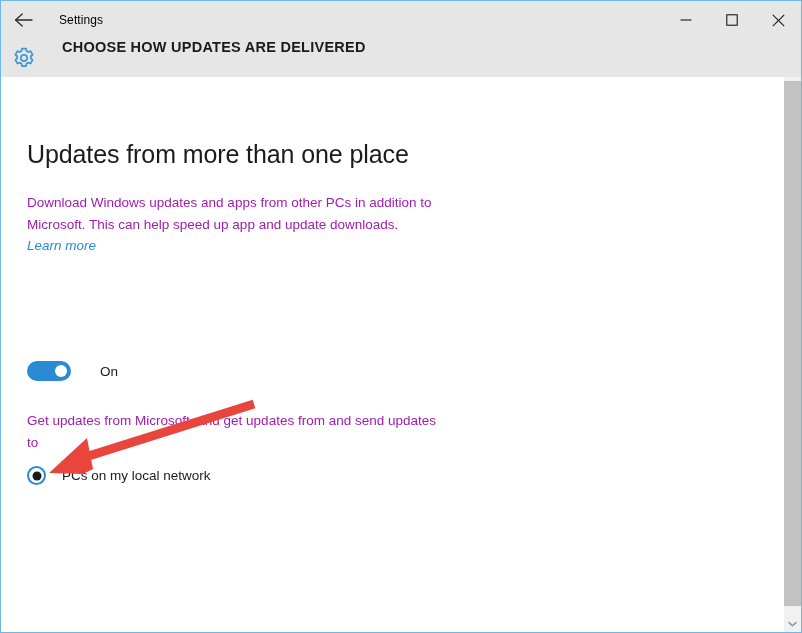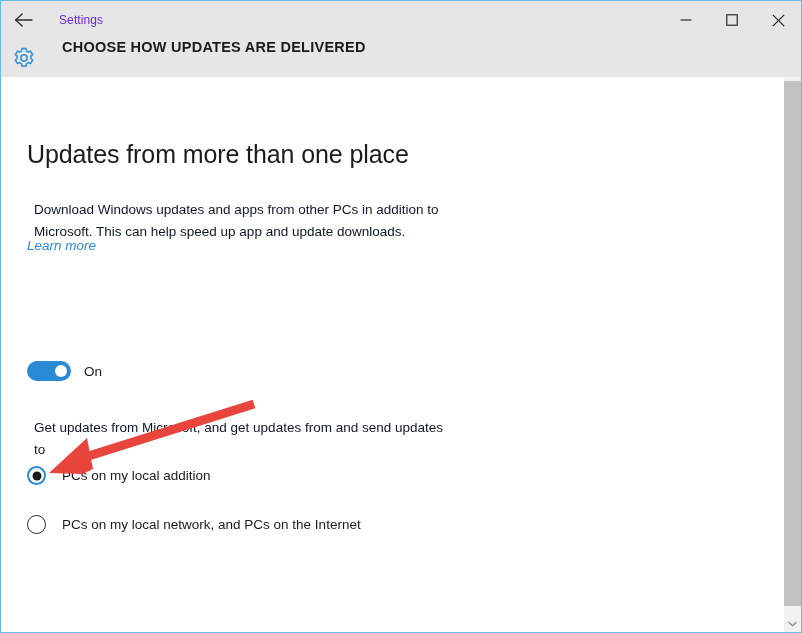--- a/index.html
+++ b/index.html
@@ -36,21 +36,21 @@
     width: 46px;
     height: 38px;
     display: flex;
     align-items: center;
     justify-content: center;
     color: #2b2b2b;
   }
   #back-button svg { display: block; }
   #app-title {
     font-size: 12px;
-    color: #6d28d9;
+    color: #000000;
     margin-left: 12px;
     letter-spacing: .1px;
   }
   #caption-buttons {
     position: absolute;
     right: 0; top: 0;
     height: 38px;
     display: flex;
   }
   .caption-btn {
@@ -102,22 +102,22 @@
     font-weight: normal;
     color: #1b1b1b;
     letter-spacing: -.1px;
     margin: 0;
   }
   .para {
     position: absolute;
     left: 26px;
     font-size: 13.5px;
     line-height: 21.5px;
-    color: #0f172a;
-    margin: 7px;
+    color: #a21caf;
+    margin: 0;
     width: 440px;
   }
   #para-1 { top: 115px; }
   #learn-more {
     position: absolute;
     left: 26px;
     top: 158px;
     font-size: 13.5px;
     line-height: 21.5px;
     color: #2a8ad4;
@@ -148,21 +148,21 @@
     width: 12px;
     height: 12px;
     border-radius: 50%;
     background: #ffffff;
     top: 4px;
     left: 28px;
   }
   #toggle-label {
     font-size: 13.5px;
     color: #1b1b1b;
-    margin-left: 13px;
+    margin-left: 29px;
   }
   #para-3 { top: 333px; width: 420px; }
   
   .radio-row {
     position: absolute;
     left: 26px;
     display: flex;
     align-items: center;
     cursor: pointer;
   }
@@ -299,27 +299,23 @@
       </div>
       <div id="toggle-label">On</div>
     </div>
 
     <p class="para" id="para-3">Get updates from Microsoft, and get updates from and send updates to</p>
 
     <div class="radio-row" id="radio-row-0">
       <span class="radio-outer checked">
         <span class="radio-dot"></span>
       </span>
-      <span class="radio-label">PCs on my local addition</span>
-    </div>
-
-    <div class="radio-row" id="radio-row-1">
-      <span class="radio-outer unchecked"></span>
-      <span class="radio-label">PCs on my local network, and PCs on the Internet</span>
-    </div>
+      <span class="radio-label">PCs on my local network</span>
+    </div>
+
 
   </div>
 
   <div id="scrollbar">
     <div class="sb-arrow" id="sb-arrow-up">
       <svg width="9" height="6" viewBox="0 0 9 6" aria-hidden="true">
         <path d="M1 4.6 L4.5 1.2 L8 4.6" fill="none" stroke="#606060" stroke-width="1.4" stroke-linecap="round" stroke-linejoin="round"></path>
       </svg>
     </div>
     <div id="sb-thumb"></div>

